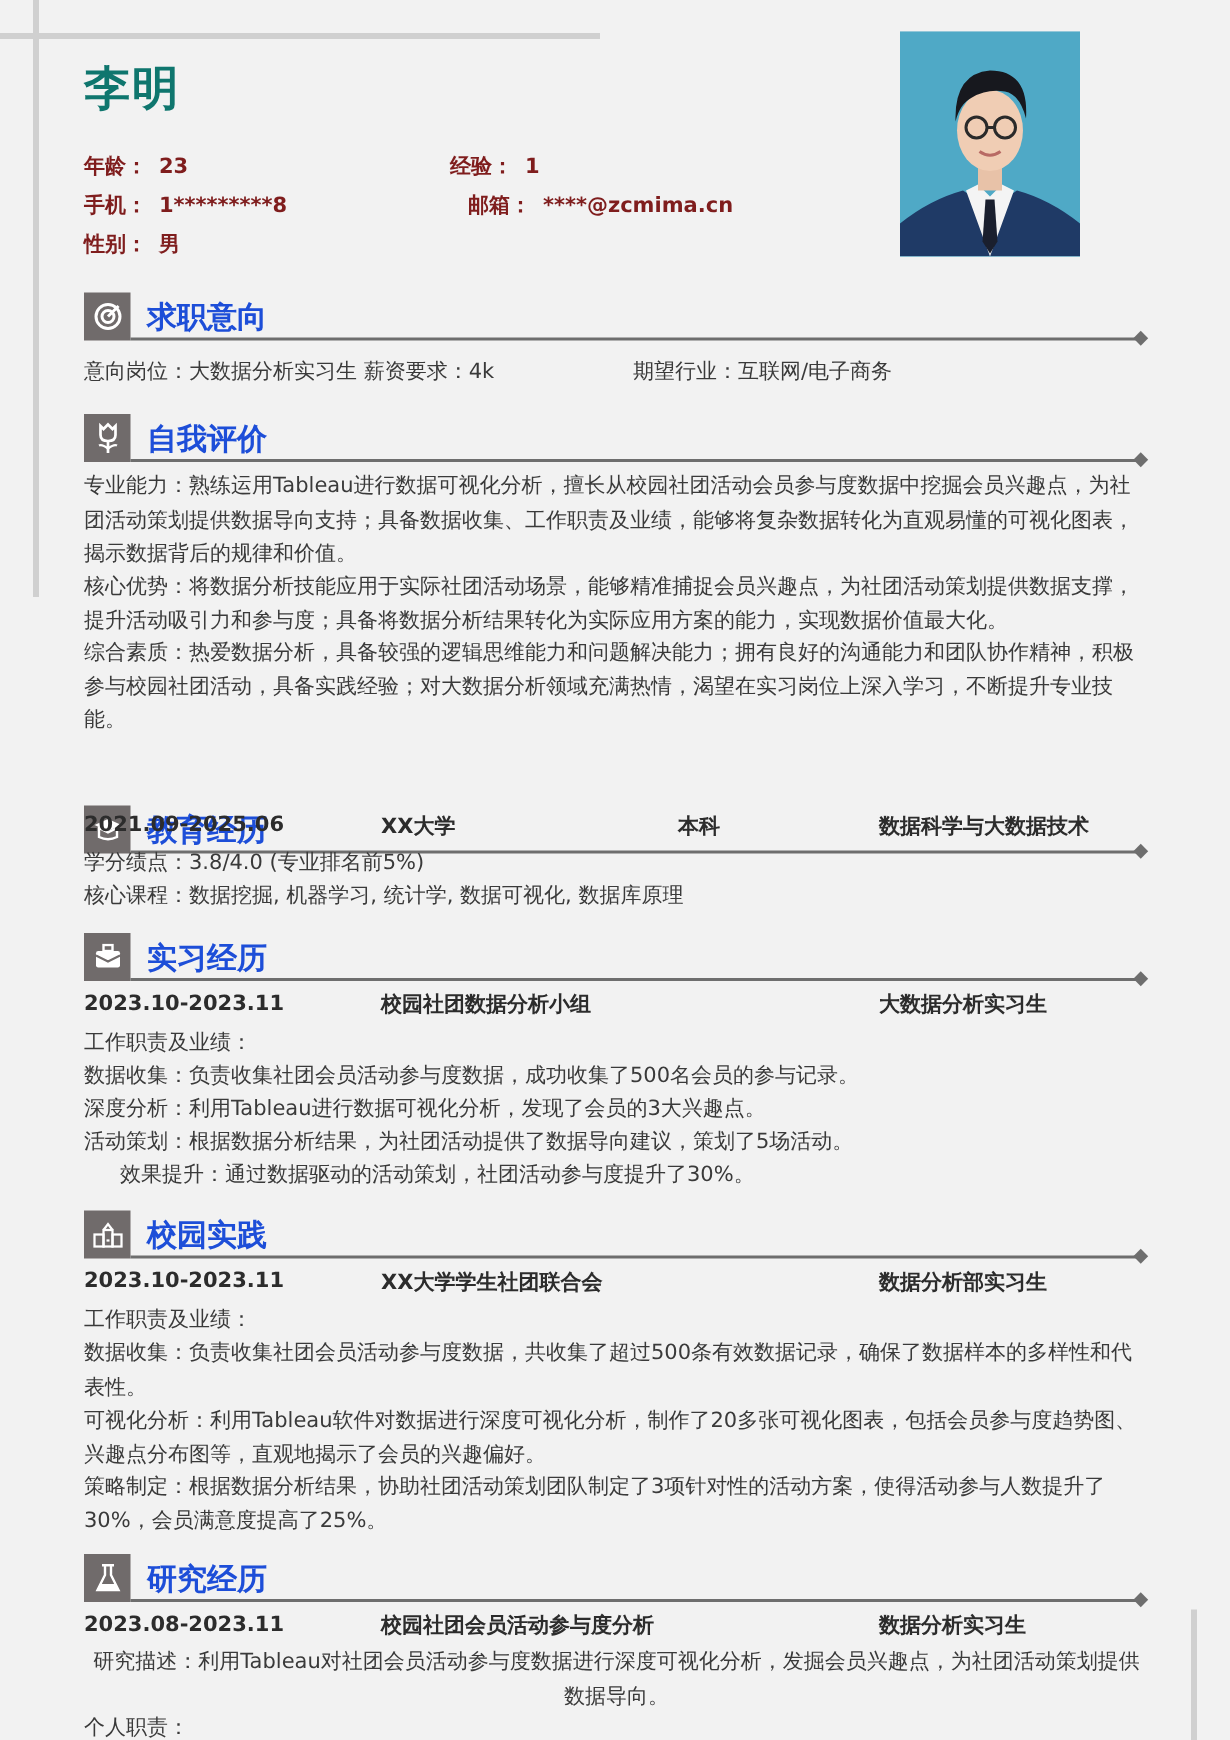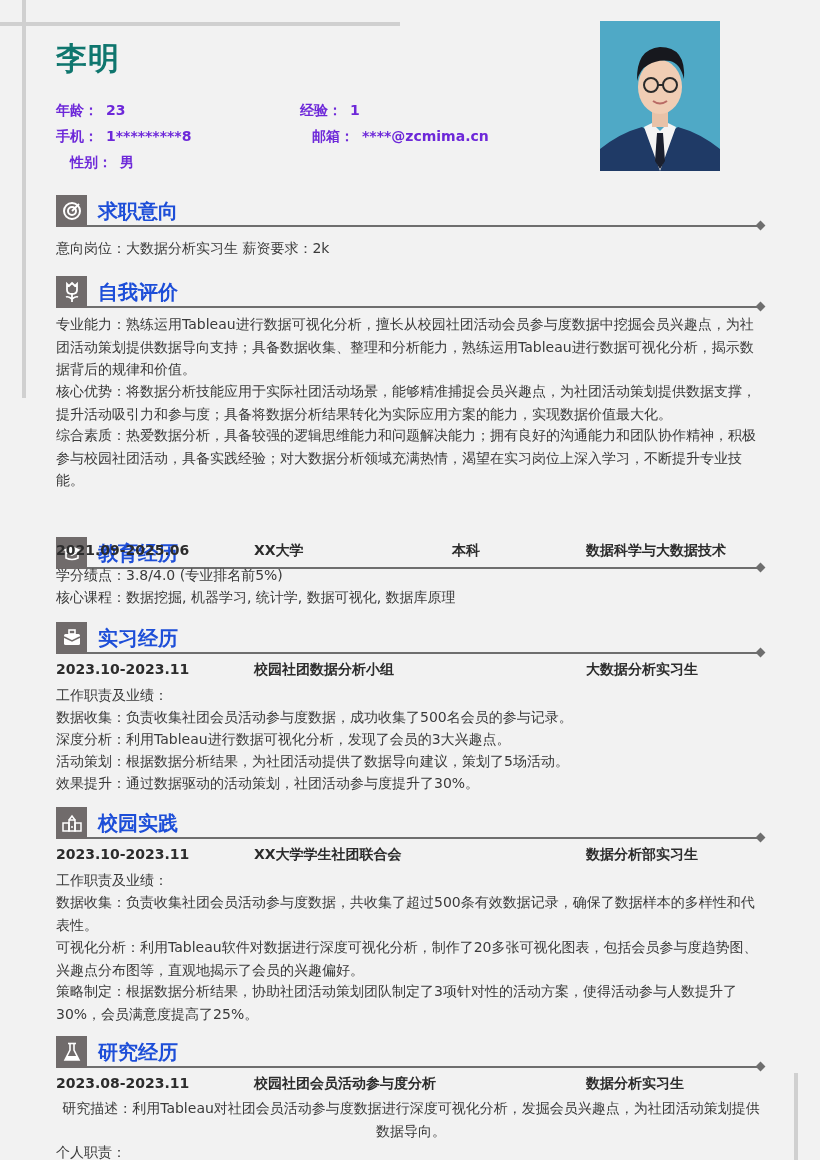--- a/index.html
+++ b/index.html
@@ -17,21 +17,21 @@
     position: absolute; left: 0; top: 22px; width: 400px; height: 4px; background: #d0d0d0;
   }
   .deco-vline-right {
     position: absolute; left: 794px; top: 1073px; width: 4px; height: 90px; background: #d0d0d0;
   }
   .name {
     position: absolute; left: 56px; top: 38px;
     font-size: 31px; font-weight: bold; color: #0f766e; letter-spacing: 1px;
   }
   .info {
-    position: absolute; font-size: 14px; font-weight: bold; color: #6d28d9;
+    position: absolute; font-size: 14px; font-weight: bold; color: #7f1d1d;
   }
   .info .lbl { display: inline-block; }
   .info .val { margin-left: 8px; }
   .photo {
     position: absolute; left: 600px; top: 21px; width: 120px; height: 150px;
     background: #4aa6c4; overflow: hidden;
   }
   .section-head {
     position: absolute; left: 56px; width: 708px; height: 32px;
   }
@@ -71,21 +71,21 @@
 </div>
 <div class="info" style="left:300px; top:102px;">
   <span class="lbl">经验：</span><span class="val">1</span>
 </div>
 <div class="info" style="left:56px; top:128px;">
   <span class="lbl">手机：</span><span class="val">1*********8</span>
 </div>
 <div class="info" style="left:300px; top:128px;padding-left:12px;">
   <span class="lbl">邮箱：</span><span class="val">****@zcmima.cn</span>
 </div>
-<div class="info" style="left:56px; top:154px;margin-left:14px;">
+<div class="info" style="left:56px; top:154px;">
   <span class="lbl">性别：</span><span class="val">男</span>
 </div>
 
 <div class="photo">
   <svg width="120" height="150" viewBox="0 0 120 150">
     <rect width="120" height="150" fill="#4fa9c6"></rect>
     <path d="M0 150 L0 128 Q20 112 42 106 L60 118 L78 106 Q100 112 120 128 L120 150 Z" fill="#1f3a66"></path>
     <path d="M44 106 L60 150 L76 106 L68 102 L60 110 L52 102 Z" fill="#f4f4f4"></path>
     <path d="M57 112 L63 112 L65 140 L60 148 L55 140 Z" fill="#1a1f2e"></path>
     <rect x="52" y="86" width="16" height="20" fill="#e8c2a8"></rect>
@@ -105,36 +105,37 @@
         <circle cx="10" cy="10" r="4" fill="none" stroke="#fff" stroke-width="2"></circle>
         <line x1="10" y1="10" x2="17" y2="3" stroke="#fff" stroke-width="2"></line>
       </svg>
   </div>
   <div class="title">求职意向</div>
   <div class="rule"></div>
   <div class="diamond"></div>
 </div>
 <div class="text" style="top:237px;">
   <span>意向岗位：大数据分析实习生</span>
-  <span>薪资要求：2k</span>
+  <span>薪资要求：4k</span>
+  <span style="position:absolute; left:366px;">期望行业：互联网/电子商务</span>
 </div>
 
 <div class="section-head" style="top:276px;">
   <div class="icon-box">
     <svg width="18" height="22" viewBox="0 0 18 22">
         <path d="M9 2 L12 5 L14 3 L14 9 Q14 13 9 13 Q4 13 4 9 L4 3 L6 5 Z" fill="none" stroke="#fff" stroke-width="1.8"></path>
         <line x1="9" y1="13" x2="9" y2="21" stroke="#fff" stroke-width="1.8"></line>
         <path d="M9 18 Q5 15 3 16 M9 18 Q13 15 15 16" stroke="#fff" stroke-width="1.6" fill="none"></path>
       </svg>
   </div>
   <div class="title">自我评价</div>
   <div class="rule"></div>
   <div class="diamond"></div>
 </div>
-<div class="text" style="top:313px;">专业能力：熟练运用Tableau进行数据可视化分析，擅长从校园社团活动会员参与度数据中挖掘会员兴趣点，为社团活动策划提供数据导向支持；具备数据收集、整理和分析能力，熟练运用Tableau进行数据可视化分析，揭示数据背后的规律和价值。</div>
+<div class="text" style="top:313px;">专业能力：熟练运用Tableau进行数据可视化分析，擅长从校园社团活动会员参与度数据中挖掘会员兴趣点，为社团活动策划提供数据导向支持；具备数据收集、工作职责及业绩，能够将复杂数据转化为直观易懂的可视化图表，揭示数据背后的规律和价值。</div>
 <div class="text" style="top:380px;">核心优势：将数据分析技能应用于实际社团活动场景，能够精准捕捉会员兴趣点，为社团活动策划提供数据支撑，提升活动吸引力和参与度；具备将数据分析结果转化为实际应用方案的能力，实现数据价值最大化。</div>
 <div class="text" style="top:424px;">综合素质：热爱数据分析，具备较强的逻辑思维能力和问题解决能力；拥有良好的沟通能力和团队协作精神，积极参与校园社团活动，具备实践经验；对大数据分析领域充满热情，渴望在实习岗位上深入学习，不断提升专业技能。</div>
 
 <div class="section-head" style="top:506px;margin-top:31px;">
   <div class="icon-box">
     <svg width="20" height="18" viewBox="0 0 20 18">
         <path d="M1 6 L10 2 L19 6 L10 10 Z" fill="#fff"></path>
         <path d="M4 8 L4 14 Q10 17 16 14 L16 8 L10 11 Z" fill="none" stroke="#fff" stroke-width="1.6"></path>
       </svg>
   </div>
@@ -165,21 +166,21 @@
 </div>
 <div class="row" style="top:661px;">
   <span style="left:0;">2023.10-2023.11</span>
   <span style="left:198px;">校园社团数据分析小组</span>
   <span style="left:530px;">大数据分析实习生</span>
 </div>
 <div class="text" style="top:684px;">工作职责及业绩：</div>
 <div class="text" style="top:706px;">数据收集：负责收集社团会员活动参与度数据，成功收集了500名会员的参与记录。</div>
 <div class="text" style="top:728px;">深度分析：利用Tableau进行数据可视化分析，发现了会员的3大兴趣点。</div>
 <div class="text" style="top:750px;">活动策划：根据数据分析结果，为社团活动提供了数据导向建议，策划了5场活动。</div>
-<div class="text" style="top:772px;">效果提升：通过数据驱动的活动策划，社团活动参与度提升了30%。</div>
+<div class="text" style="top:772px;margin-left:24px;">效果提升：通过数据驱动的活动策划，社团活动参与度提升了30%。</div>
 
 <div class="section-head" style="top:807px;">
   <div class="icon-box">
     <svg width="20" height="18" viewBox="0 0 20 18">
         <path d="M7 6 L10 2 L13 6" fill="none" stroke="#fff" stroke-width="1.5"></path>
         <rect x="7" y="6" width="6" height="11" fill="none" stroke="#fff" stroke-width="1.5"></rect>
         <rect x="1" y="9" width="6" height="8" fill="none" stroke="#fff" stroke-width="1.5"></rect>
         <rect x="13" y="9" width="6" height="8" fill="none" stroke="#fff" stroke-width="1.5"></rect>
         <line x1="9" y1="13" x2="11" y2="13" stroke="#fff" stroke-width="1.5"></line>
       </svg>

